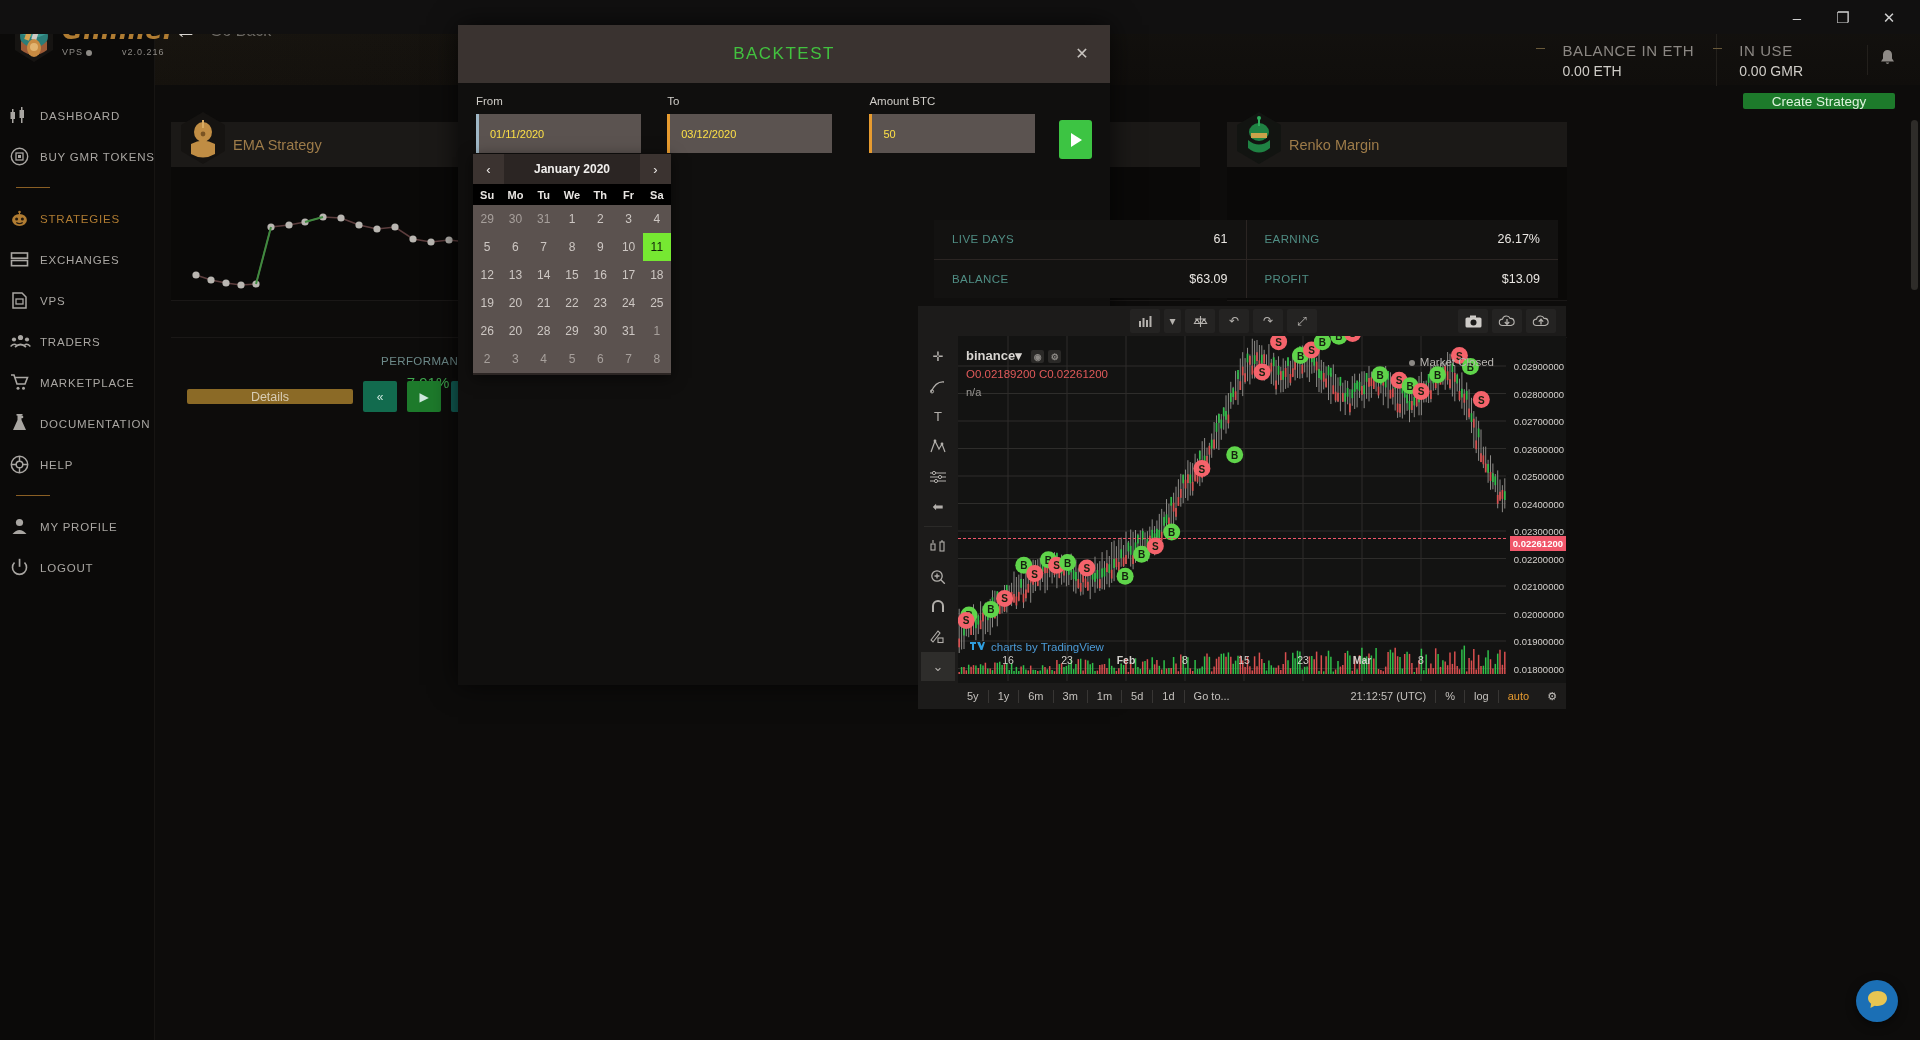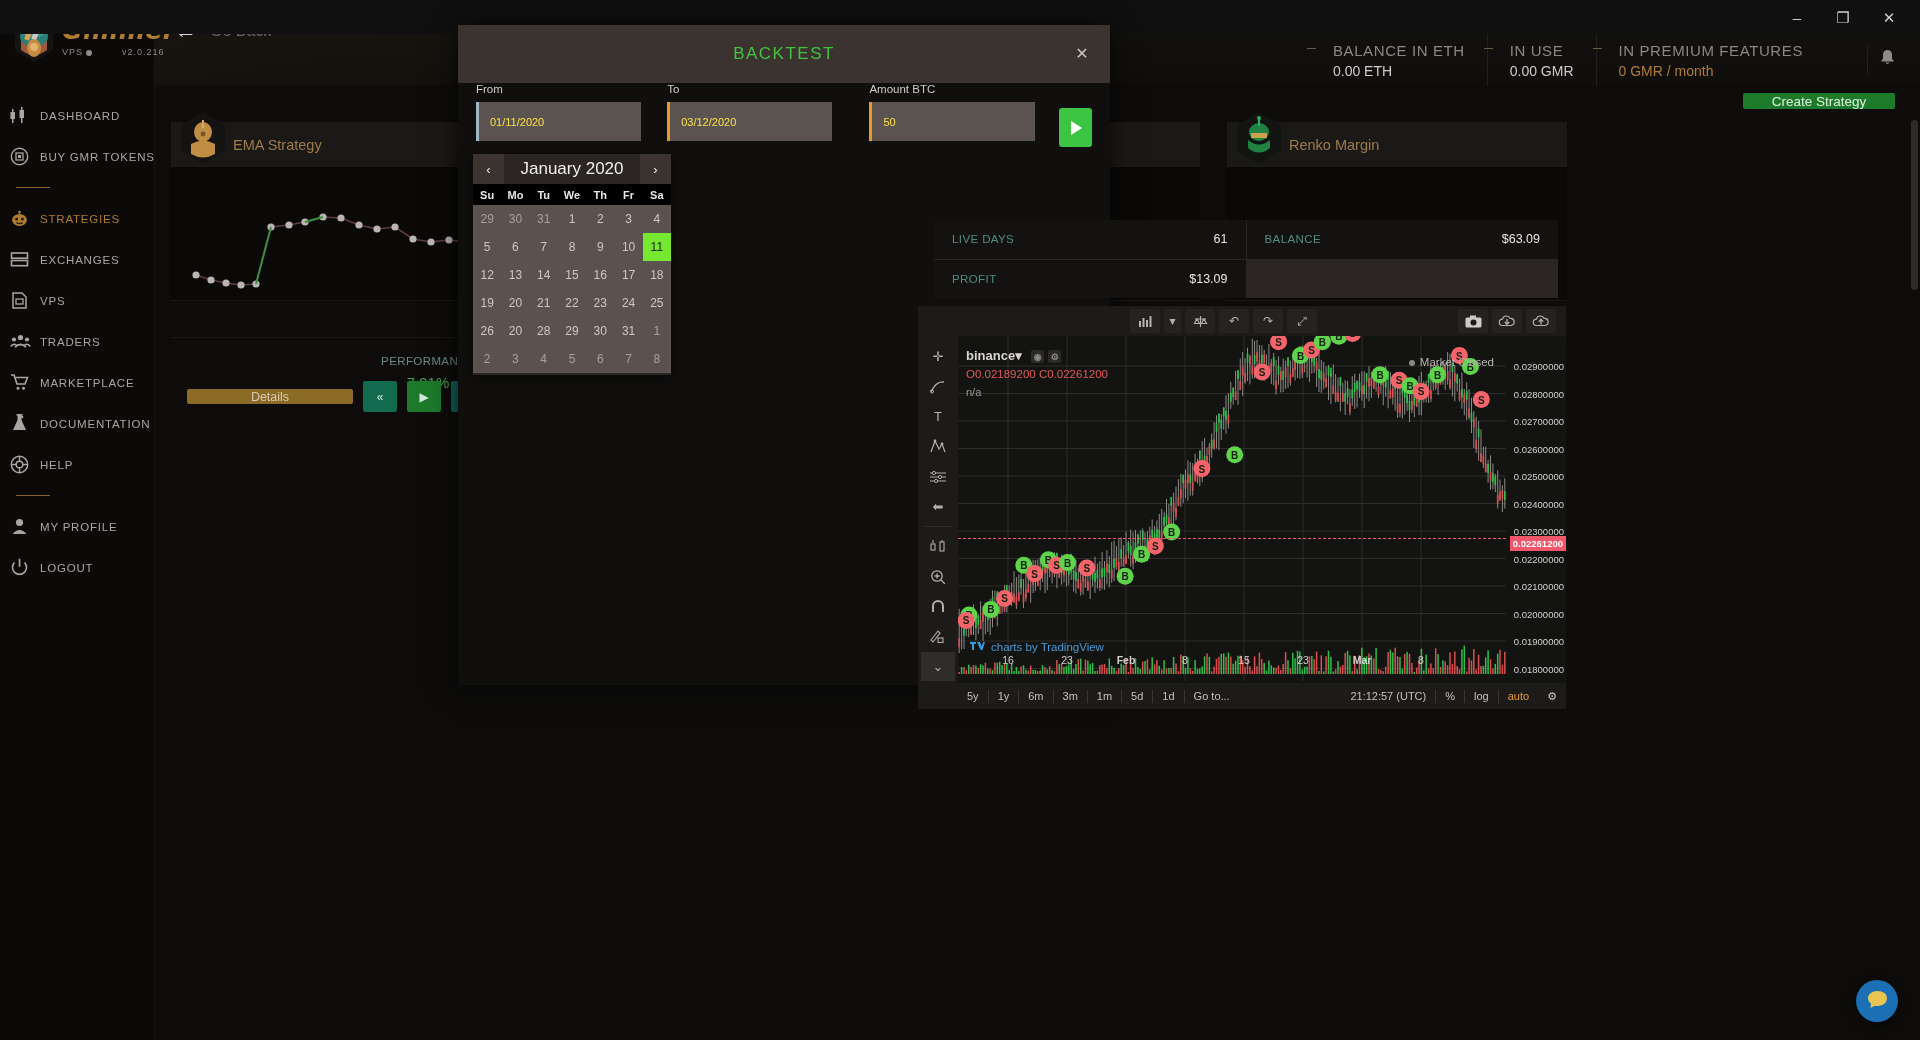--- a/index.html
+++ b/index.html
@@ -95,21 +95,21 @@
 
   
   .modal { position:absolute; left:458px; top:25px; width:652px; height:660px; background:#100f0e;
            z-index:60; box-shadow:0 0 26px rgba(0,0,0,.7); }
   .modal-head { height:58px; background:#3a3330; position:relative; display:flex; align-items:center;
                 justify-content:center; }
   .modal-title { font-size:17px; letter-spacing:1.5px; color:#42c23f; }
   .modal-close { position:absolute; right:14px; top:14px; width:28px; height:28px; display:flex;
                  align-items:center; justify-content:center; color:#c8c4bf; font-size:16px; cursor:pointer; }
 
-  .form-row { position:relative; height:94px; padding:0 18px 0 18px; display:flex; gap:24px; }
+  .form-row { position:relative; height:94px; padding:12px 18px 0 18px; display:flex; gap:24px; }
   .field { position:relative; }
   .field-label { font-size:11.5px; color:#cfccc7; margin-bottom:7px; }
   .field-input { height:39px; background:#5b5350; color:#fde047; font-size:11px;
                  display:flex; align-items:center; padding-left:14px; border:none; width:100%;
                  font-family:"Liberation Sans", sans-serif; }
   .field-input::placeholder { color:#b0a79f; }
   .field.from { width:183px; }
   .field.from .field-input { box-shadow: inset 3px 0 0 #9fb7c6; }
   .field.to { width:183px; margin-left:2px; }
   .field.to .field-input { box-shadow: inset 3px 0 0 #e79b2f; }
@@ -119,21 +119,21 @@
             justify-content:center; cursor:pointer; margin-top:25px; }
   .go-btn .tri { width:0; height:0; border-left:11px solid #fff; border-top:7px solid transparent;
                  border-bottom:7px solid transparent; margin-left:3px; }
 
   
   .calendar { position:absolute; left:473px; top:154px; width:198px; height:221px; background:#2b2523;
               z-index:70; box-shadow:0 3px 14px rgba(0,0,0,.55); }
   .cal-head { height:30px; display:flex; align-items:center; justify-content:space-between; background:#2b2523; }
   .cal-nav { width:31px; height:30px; background:#3b3330; display:flex; align-items:center; justify-content:center;
              color:#eceae7; font-size:13px; cursor:pointer; }
-  .cal-month { flex:1; text-align:center; font-size:17px; color:#f0eeec; font-weight:normal; }
+  .cal-month { flex:1; text-align:center; font-size:12px; color:#f0eeec; font-weight:bold; }
   .cal-grid { background:#5b524f; }
   .cal-dow { display:grid; grid-template-columns:repeat(7,1fr); background:#000000; }
   .cal-dow div { height:21px; display:flex; align-items:center; justify-content:center; font-size:11px;
                  color:#e9e6e3; font-weight:bold; }
   .cal-days { display:grid; grid-template-columns:repeat(7,1fr); }
   .cal-days div { height:28px; display:flex; align-items:center; justify-content:center; font-size:12px;
                   color:#cdc7c3; cursor:pointer; }
   .cal-days div.out { color:#a7a09c; }
   .cal-days div.sel { background:#76e832; color:#10210a; font-weight:normal; }
 
@@ -369,25 +369,20 @@
     <div class="acct">
       <div class="acct-cell">
         <span class="acct-dash"></span>
         <span class="acct-k">BALANCE IN ETH</span>
         <span class="acct-v">0.00 ETH</span>
       </div>
       <div class="acct-cell">
         <span class="acct-dash"></span>
         <span class="acct-k">IN USE</span>
         <span class="acct-v">0.00 GMR</span>
-      </div>
-      <div class="acct-cell">
-        <span class="acct-dash"></span>
-        <span class="acct-k">IN PREMIUM FEATURES</span>
-        <span class="acct-v gold">0 GMR / month</span>
       </div>
     </div>
 
     <div class="bell">
       <span>
         <svg width="17" height="18" viewBox="0 0 17 18">
             <path d="M8.5 1 a4.5 4.5 0 0 1 4.5 4.5 v4 l2 3 h-13 l2 -3 v-4 A4.5 4.5 0 0 1 8.5 1z" fill="#8e8a86"></path>
             <path d="M6.7 13.6 a1.9 1.9 0 0 0 3.6 0 z" fill="#8e8a86"></path>
           </svg>
       </span>
@@ -547,20 +542,24 @@
       </div>
       <div class="go-btn">
         <span class="tri"></span>
       </div>
     </div>
 
     <div class="stats">
       <div class="stat">
         <span class="stat-k">LIVE DAYS</span>
         <span class="stat-v">61</span>
+      </div>
+      <div class="stat">
+        <span class="stat-k">EARNING</span>
+        <span class="stat-v">26.17%</span>
       </div>
       <div class="stat">
         <span class="stat-k">BALANCE</span>
         <span class="stat-v">$63.09</span>
       </div>
       <div class="stat">
         <span class="stat-k">PROFIT</span>
         <span class="stat-v">$13.09</span>
       </div>
     </div>

